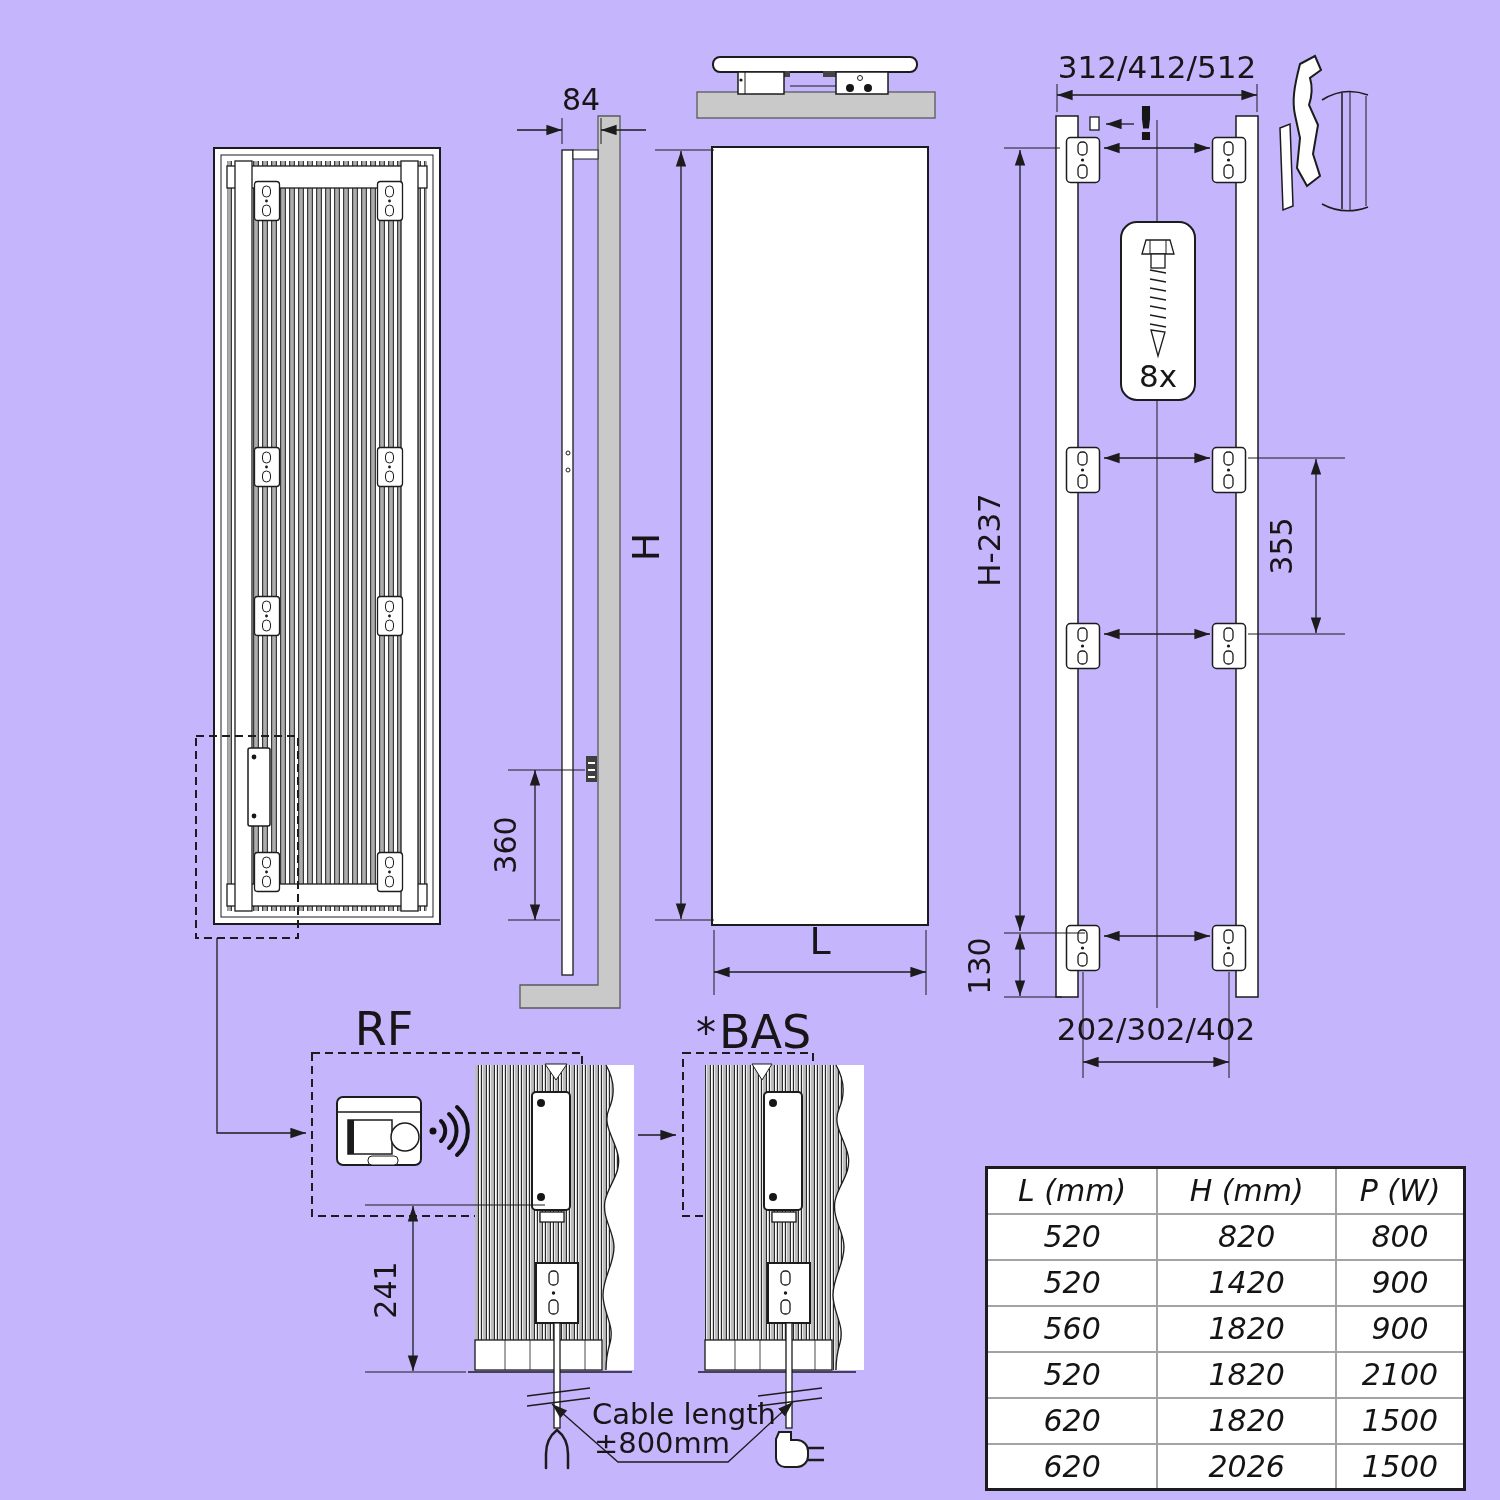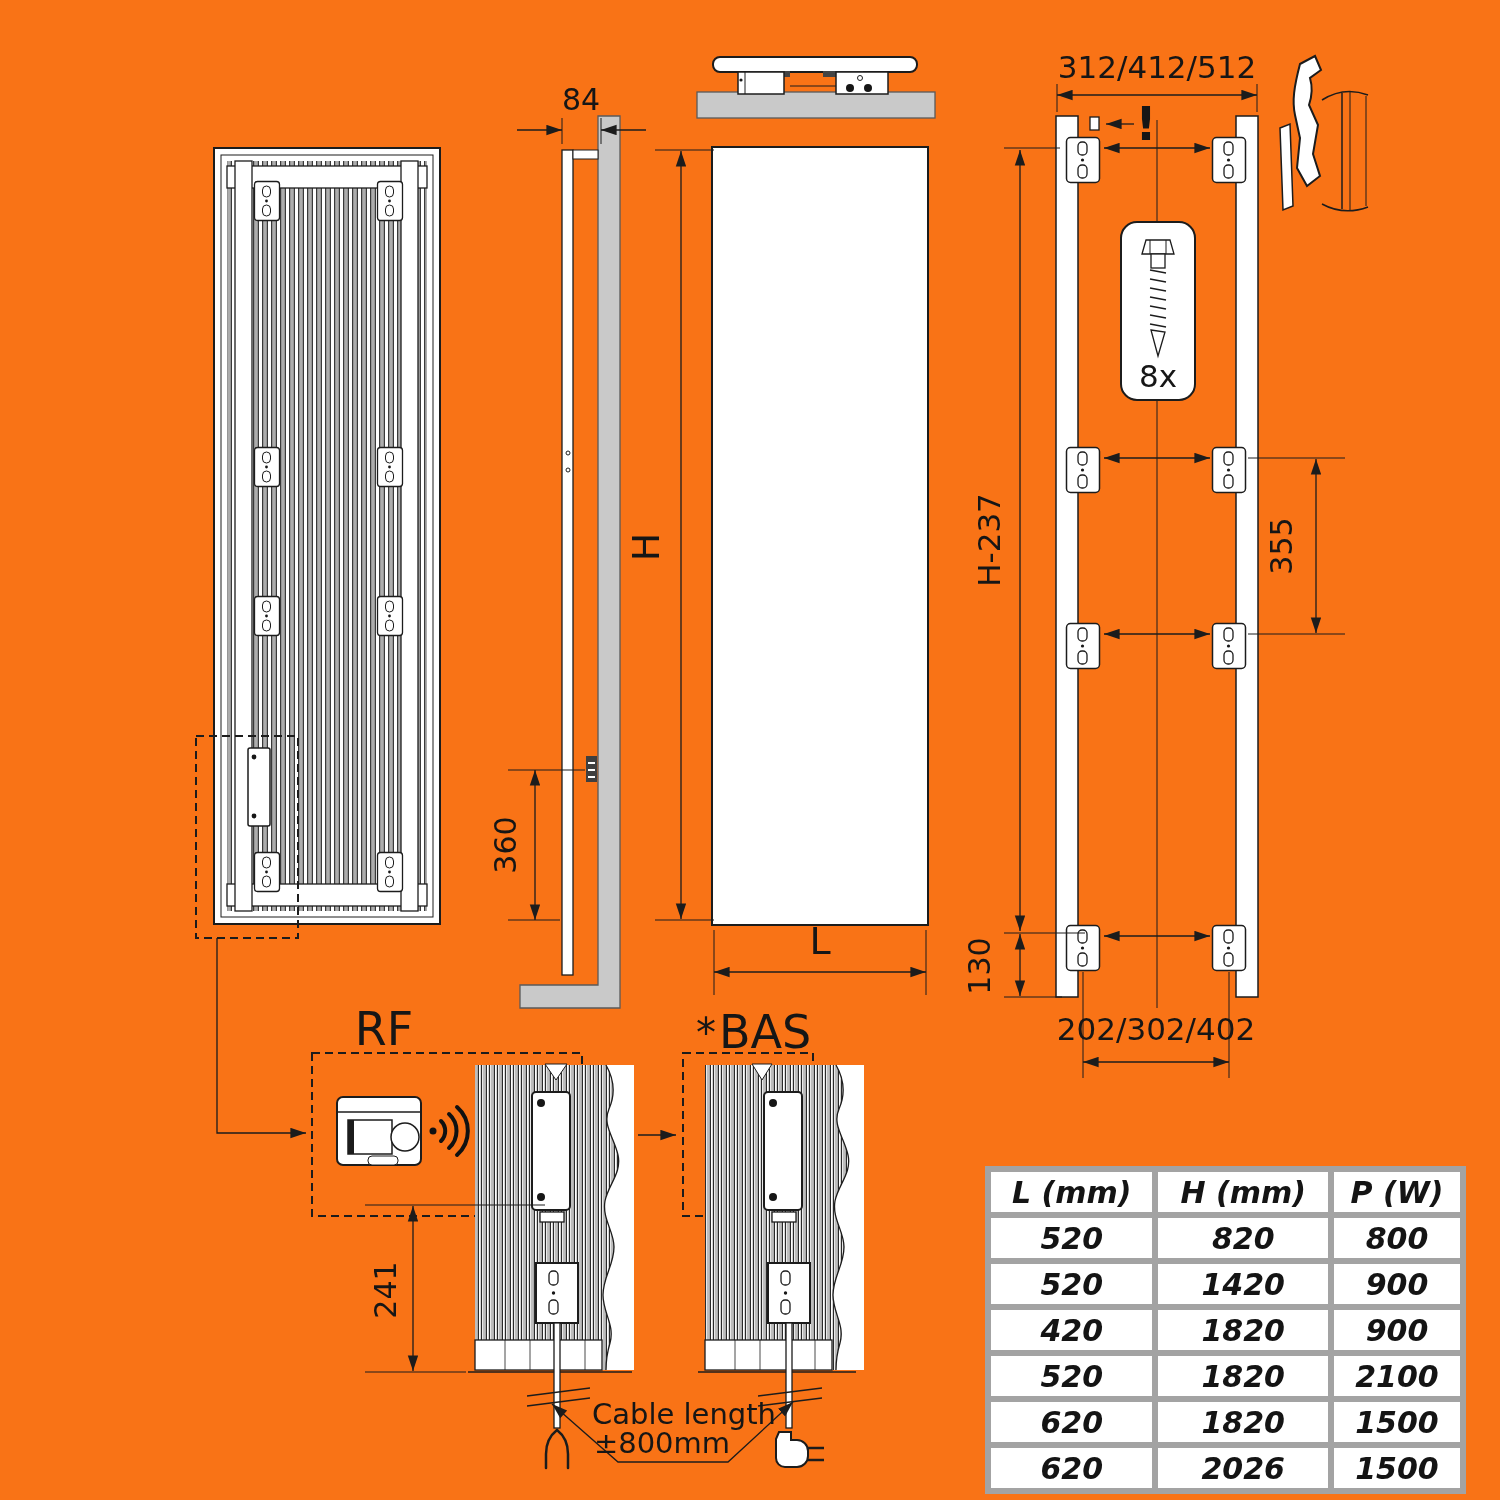--- a/index.html
+++ b/index.html
@@ -1,32 +1,32 @@
 <!DOCTYPE html>
 <html><head>
 <meta charset="utf-8">
 <style>
   *{margin:0;padding:0;box-sizing:border-box}
   html,body{width:1500px;height:1500px;background:#fff;font-family:"DejaVu Sans",sans-serif}
-  #canvas{position:relative;width:1500px;height:1500px;background:#f97316;overflow:hidden}
+  #canvas{position:relative;width:1500px;height:1500px;background:#c4b5fd;overflow:hidden}
   #drawing{position:absolute;left:0;top:0}
   text{fill:#161616;font-family:"DejaVu Sans",sans-serif}
   .t29{font-size:29px}.t30{font-size:30px}.t31{font-size:31px}
   .t38{font-size:38px}.t40{font-size:40px}.t46{font-size:46px}
   .bold{font-weight:bold}
   .ln{stroke:#1c1c1c;fill:none}
   .sw08{stroke-width:.8}.sw1{stroke-width:1}.sw13{stroke-width:1.3}
   .sw15{stroke-width:1.5}.sw2{stroke-width:2}.sw25{stroke-width:2.5}
   .wh{fill:#ffffff;stroke:#1c1c1c}
   .gray{fill:#c9c9c9;stroke:#5a5a5a}
   .dash{stroke-dasharray:8 5}
   .spec-table{position:absolute;left:985px;top:1166px;width:481px}
   .spec-table table{width:100%;border-collapse:collapse;border:3px solid #1c1c1c;background:#fff}
-  .spec-table th,.spec-table td{border:6px solid #a3a3a3;height:46px;text-align:center;
-    font-style:italic;font-weight:bold;font-size:30px;color:#141414;
+  .spec-table th,.spec-table td{border:2px solid #a3a3a3;height:46px;text-align:center;
+    font-style:italic;font-weight:normal;font-size:30px;color:#141414;
     font-family:"DejaVu Sans",sans-serif}
 </style>
 </head>
 <body>
 
 <div id="canvas">
 <svg id="drawing" width="1500" height="1500" viewBox="0 0 1500 1500">
   <defs>
     <marker id="mE" markerWidth="13" markerHeight="9" refX="12" refY="4" orient="auto">
       <path d="M0,0 L12,4 L0,8 Z" fill="#1c1c1c"></path>
@@ -332,21 +332,21 @@
         <td>520</td>
         <td>820</td>
         <td>800</td>
       </tr>
       <tr>
         <td>520</td>
         <td>1420</td>
         <td>900</td>
       </tr>
       <tr>
-        <td>420</td>
+        <td>560</td>
         <td>1820</td>
         <td>900</td>
       </tr>
       <tr>
         <td>520</td>
         <td>1820</td>
         <td>2100</td>
       </tr>
       <tr>
         <td>620</td>

